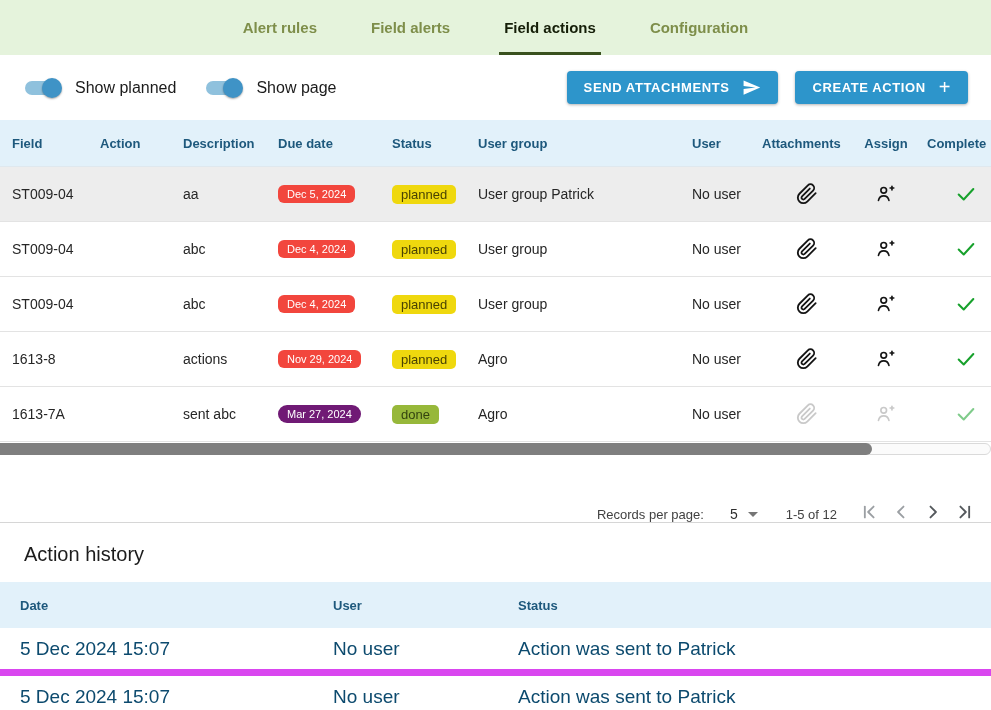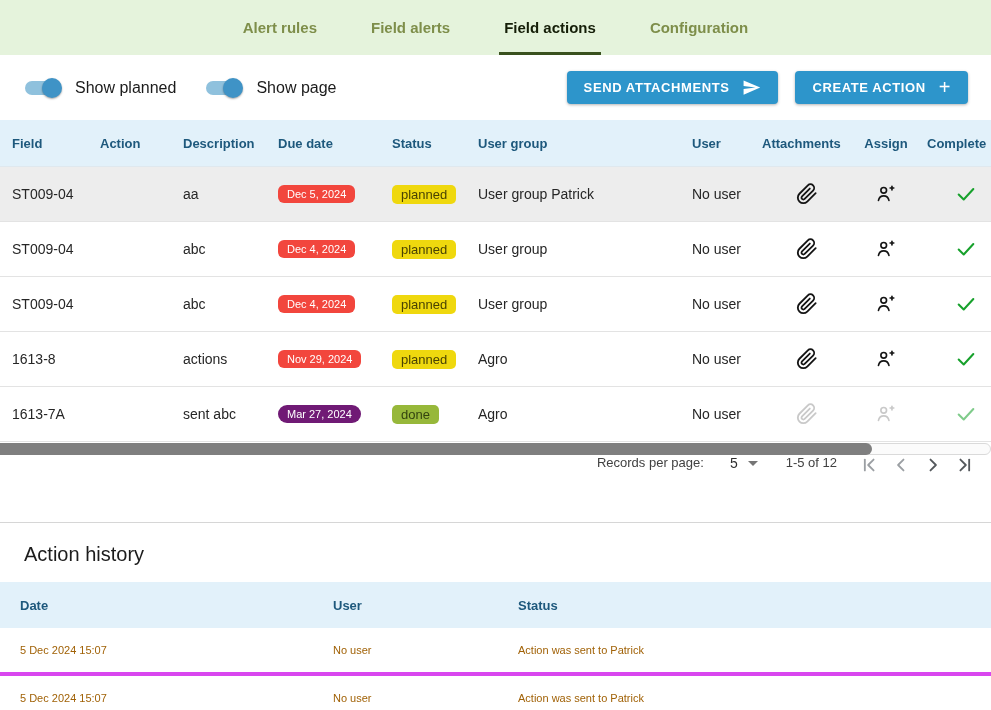--- a/index.html
+++ b/index.html
@@ -52,38 +52,38 @@
   .trow.r-done .att-icon, .trow.r-done .assign-icon { color:#c9c9c9; }
   .trow.r-done .check-icon { opacity:.55; }
 
   
   .hscroll { position:relative; height:12px; margin-top:1px; }
   .hscroll .track { position:absolute; inset:0; background:#fbfbfb; border:1px solid #dadada; border-radius:7px; }
   .hscroll .thumb { position:absolute; left:0; top:0; width:872px; height:12px; background:#7f7f7f;
                     border-radius:0 7px 7px 0; cursor:grab; }
 
   
-  .pagination { height:67px; display:flex; align-items:flex-start; justify-content:flex-end;
+  .pagination { height:67px; display:flex; align-items:flex-end; justify-content:flex-end;
                 padding-right:16px; color:#414141; font-size:13px; }
   .rpp-label { margin-right:26px; }
   .rpp-select { display:flex; align-items:center; gap:10px; cursor:pointer; color:#2e2e2e; font-size:14px; }
   .caret { width:0; height:0; border-left:5px solid transparent; border-right:5px solid transparent;
            border-top:5px solid #757575; }
   .range { margin-left:28px; }
   .pager { display:flex; align-items:center; gap:12px; margin-left:22px; }
   .pager .pbtn { cursor:pointer; display:flex; align-items:center; }
   .pbtn.disabled svg { color:#9b9fa3; }
   .pbtn.enabled svg { color:#54585c; }
 
   
   .divider { border-top:1px solid #d6d6d6; }
   .history-title { padding:20px 24px 16px; font-size:20px; font-weight:500; color:#1c1c1c; }
   .grid-hist { display:grid; grid-template-columns:313px 185px 1fr; padding:0 20px; align-items:center; }
   .hhead { height:46px; background:#e2f1fa; color:#1d587c; font-size:13px; font-weight:700; }
-  .hrow { height:48px; font-size:11px; color:#a16207; border-bottom:4px solid #d946ef; background:#fff; }
+  .hrow { height:48px; font-size:19px; color:#0c4a6e; border-bottom:7px solid #d946ef; background:#fff; }
 </style>
 </head>
 <body>
 
 <div class="tabbar">
 
     <div class="tab tab-idle">
       <span>Alert rules</span>
     </div>
 

